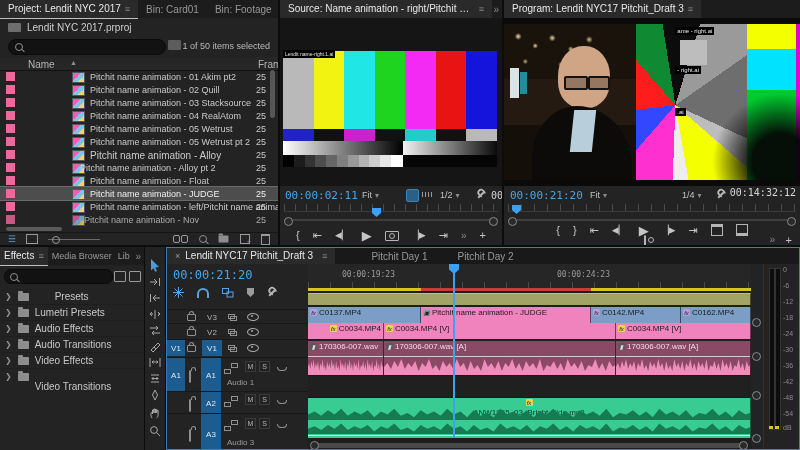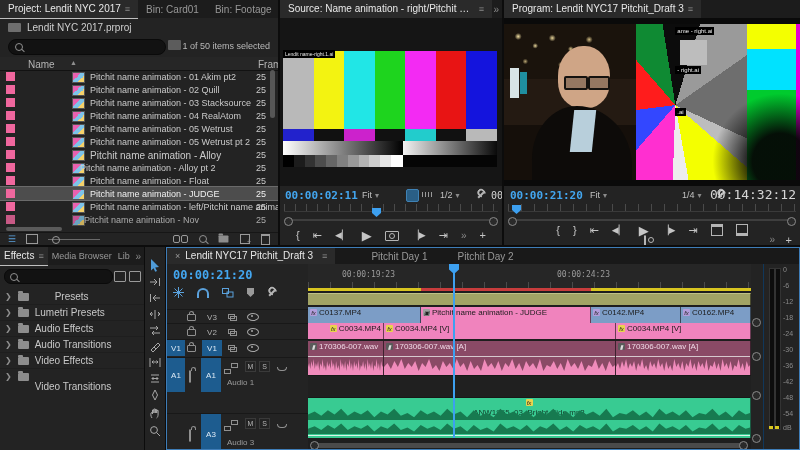--- a/index.html
+++ b/index.html
@@ -6,21 +6,21 @@
   .app{position:relative;width:800px;height:450px;background:#0c0c0c;overflow:hidden;
        font-family:"Liberation Sans",sans-serif;color:#c8c8c8;font-size:10px;
        -webkit-font-smoothing:antialiased;}
   .p{position:absolute;}
   .panel{position:absolute;background:#232323;overflow:hidden;}
   .tabbar{position:absolute;left:0;right:0;top:0;height:18px;background:#1c1c1c;display:flex;align-items:center;}
   .tab{padding:0 8px;height:18px;display:flex;align-items:center;color:#989898;font-size:10px;white-space:nowrap;}
   .tab.active{background:#2a2a2a;color:#e8e8e8;border-bottom:1px solid #bfbfbf;}
   .menu-ham{color:#8a8a8a;font-size:9px;margin-left:4px;}
   .chev{color:#8a8a8a;font-size:10px;margin-left:auto;margin-right:3px;}
-  .tc-blue{color:#43a6ef;font-weight:bold;font-family:"DejaVu Sans Mono","Liberation Mono",monospace;}
+  .tc-blue{color:#43a6ef;font-weight:normal;font-family:"DejaVu Sans Mono","Liberation Mono",monospace;}
   .tc-white{color:#d6d6d6;font-family:"DejaVu Sans Mono","Liberation Mono",monospace;}
   .dd{color:#c2c2c2;font-size:9px;}
   .dd .ar{color:#8a8a8a;font-size:8px;margin-left:3px;}
   
   .mag{position:relative;width:6px;height:6px;border:1px solid #8f8f8f;border-radius:50%;flex:none;}
   .mag::after{content:"";position:absolute;width:4px;height:1px;background:#8f8f8f;transform:rotate(45deg);right:-3px;bottom:-1px;}
   .lock{position:relative;width:7px;height:5px;border:1px solid #909090;border-radius:1px;}
   .lock::before{content:"";position:absolute;top:-4px;left:1px;width:3px;height:3px;border:1px solid #909090;border-bottom:none;border-radius:3px 3px 0 0;}
   .eye{position:relative;width:10px;height:6px;border:1px solid #a8a8a8;border-radius:50%;}
   .eye::after{content:"";position:absolute;left:3px;top:1px;width:2px;height:2px;background:#a8a8a8;border-radius:50%;}
@@ -293,21 +293,21 @@
           <div class="p" style="left:24%;top:54%;background:#000;color:#f0f0f0;font-size:6px;padding:1px 2px;white-space:nowrap;">.ai</div>
         </div>
       </div>
     </div>
 
     <div class="p" style="left:0;top:187px;width:296px;height:16px;">
       <span class="p tc-blue" style="left:6px;top:2px;font-size:11px;">00:00:21:20</span>
       <span class="p dd" style="left:86px;top:3px;"><span>Fit</span><span class="ar">▾</span></span>
       <span class="p dd" style="left:178px;top:3px;"><span>1/4</span><span class="ar">▾</span></span>
       <span class="p wrench" style="left:212px;top:3px;"></span>
-      <span class="p tc-white" style="right:4px;top:0;font-size:13px;">00:14:32:12</span>
+      <span class="p tc-white" style="right:4px;top:0;font-size:10px;">00:14:32:12</span>
     </div>
     <div class="p" style="left:4px;top:204px;width:288px;height:7px;background:repeating-linear-gradient(90deg,#4a4a4a 0 1px,transparent 1px 13px);border-bottom:1px solid #3a3a3a;"></div>
     <div class="p" style="left:8px;top:205px;width:9px;height:9px;background:#3da0f0;clip-path:polygon(0 0,100% 0,100% 55%,50% 100%,0 55%);"></div>
     <div class="p" style="left:4px;top:217px;width:288px;height:7px;">
       <span class="p" style="left:0;top:2px;width:288px;height:2px;background:#3e3e3e;"></span>
       <span class="p" style="left:0;top:0;width:7px;height:7px;border:1px solid #8a8a8a;border-radius:50%;background:#2a2a2a;"></span>
       <span class="p" style="right:0;top:0;width:7px;height:7px;border:1px solid #8a8a8a;border-radius:50%;background:#2a2a2a;"></span>
     </div>
     <div class="p" style="left:0;top:224px;width:296px;height:12px;display:flex;align-items:center;justify-content:center;gap:13px;">
       <span class="glyph">{</span>
@@ -496,20 +496,28 @@
         <span class="p" style="left:0;top:0;width:18px;height:34px;background:#1d5c8f;color:#dce9f5;font-size:8px;display:flex;align-items:center;justify-content:center;">A1</span>
         <span class="p lock" style="left:22px;top:13px;"></span>
         <span class="p" style="left:34px;top:0;width:20px;height:34px;background:#1d5c8f;color:#dce9f5;font-size:8px;display:flex;align-items:center;justify-content:center;">A1</span>
         <span class="p sync" style="left:62px;top:5px;"></span>
         <span class="p ms" style="left:78px;top:3px;">M</span>
         <span class="p ms" style="left:92px;top:3px;">S</span>
         <span class="p mic" style="left:110px;top:5px;"></span>
         <span class="p" style="left:60px;top:20px;color:#9c9c9c;font-size:8px;">Audio 1</span>
       </div>
 
+      <div class="trackrow" style="top:127px;height:22px;border-top:1px solid #181818;">
+        <span class="p lock" style="left:22px;top:8px;"></span>
+        <span class="p" style="left:34px;top:0;width:20px;height:22px;background:#1d5c8f;color:#dce9f5;font-size:8px;display:flex;align-items:center;justify-content:center;">A2</span>
+        <span class="p sync" style="left:62px;top:4px;"></span>
+        <span class="p ms" style="left:78px;top:2px;">M</span>
+        <span class="p ms" style="left:92px;top:2px;">S</span>
+        <span class="p mic" style="left:110px;top:4px;"></span>
+      </div>
 
       <div class="trackrow" style="top:149px;height:41px;border-top:1px solid #181818;">
         <span class="p lock" style="left:22px;top:16px;"></span>
         <span class="p" style="left:34px;top:0;width:20px;height:41px;background:#1d5c8f;color:#dce9f5;font-size:8px;display:flex;align-items:center;justify-content:center;">A3</span>
         <span class="p sync" style="left:62px;top:6px;"></span>
         <span class="p ms" style="left:78px;top:4px;">M</span>
         <span class="p ms" style="left:92px;top:4px;">S</span>
         <span class="p mic" style="left:110px;top:6px;"></span>
         <span class="p" style="left:60px;top:24px;color:#9c9c9c;font-size:8px;">Audio 3</span>
       </div>

